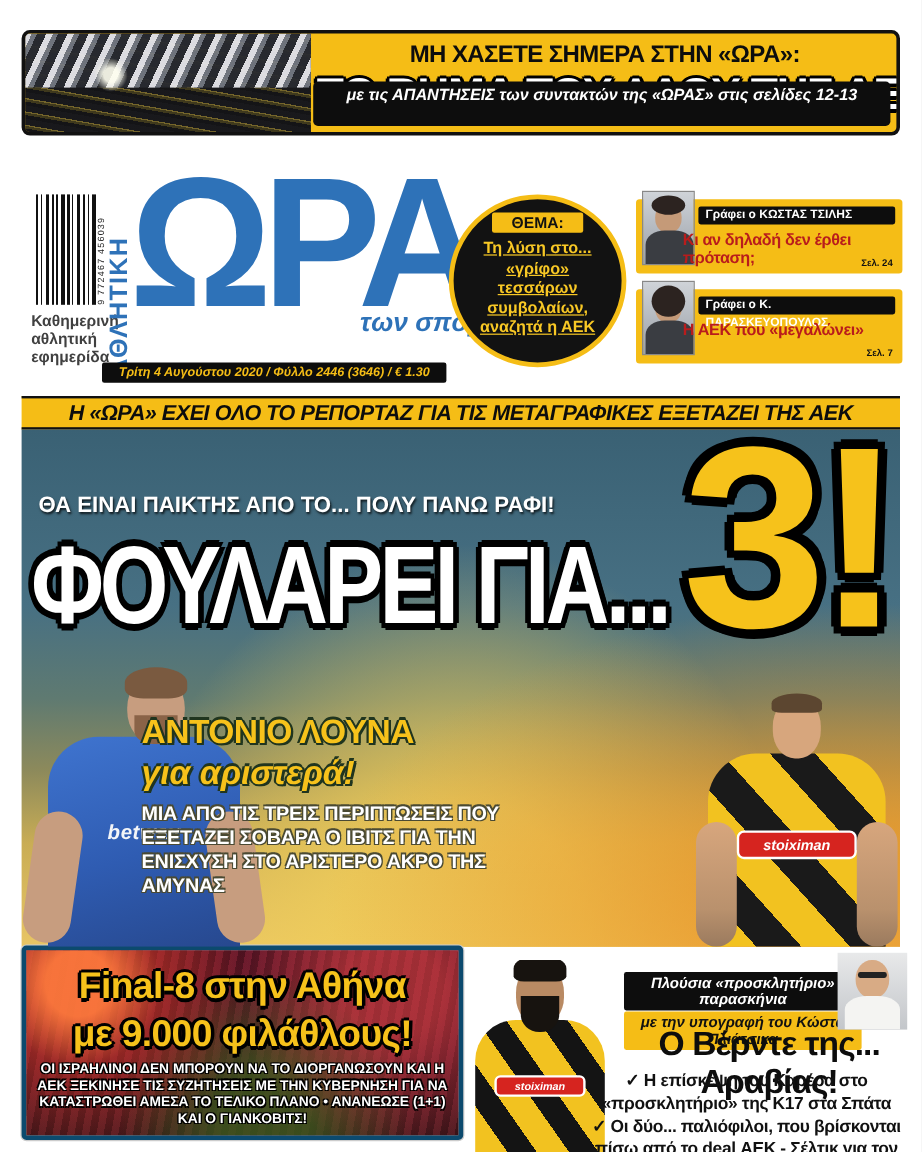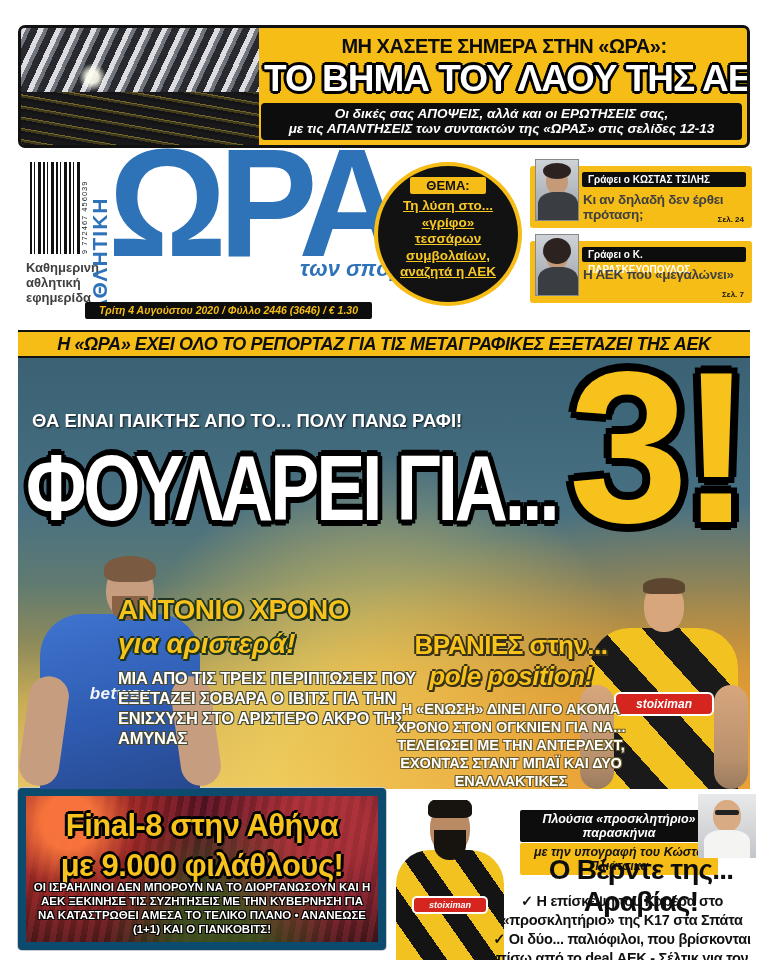--- a/index.html
+++ b/index.html
@@ -1,20 +1,20 @@
 <!DOCTYPE html>
 <html><head>
 <meta charset="utf-8">
 <style>
   * { margin:0; padding:0; box-sizing:border-box; }
   body { background:#e8e8e8; font-family:"Liberation Sans", sans-serif; }
   .page { position:relative; width:768px; height:960px; background:#fff; margin:0 auto; overflow:hidden; }
 
   
-  .banner { position:absolute; left:18px; top:25px; width:732px; height:123px;
+  .banner { position:absolute; left:18px; top:25px; width:732px; height:88px;
     background:#f5bd16; border:3px solid #111; border-radius:7px; overflow:hidden; }
   .banner-photo { position:absolute; left:0; top:0; width:238px; height:100%;
     background:
       radial-gradient(circle at 30% 42%, rgba(255,255,240,.9) 0 6px, transparent 14px),
       repeating-linear-gradient(115deg, rgba(230,230,235,.95) 0 5px, rgba(120,125,135,.9) 5px 9px, rgba(40,42,48,.95) 9px 16px),
       repeating-linear-gradient(10deg, rgba(20,20,22,.85) 0 3px, rgba(90,80,30,.6) 3px 5px, rgba(210,180,60,.5) 5px 6px, rgba(25,25,28,.9) 6px 11px),
       #16161a;
     background-size:100% 100%, 100% 55%, 100% 100%; background-repeat:no-repeat; }
   .banner-kicker { position:absolute; left:250px; right:10px; top:7px; text-align:center;
     font-size:20px; font-weight:bold; color:#0d0d0d; letter-spacing:-0.5px; }
@@ -50,21 +50,21 @@
 
   
   .col-card { position:absolute; left:530px; width:222px; height:62px; background:#f5bd16; border-radius:3px; }
   .col-card.c1 { top:18px; } .col-card.c2 { top:93px; }
   .col-photo { position:absolute; left:5px; top:-7px; width:44px; height:62px; background:linear-gradient(180deg,#cfd3d8,#9aa0a8); border:1px solid #888; overflow:hidden; }
   .col-photo .head { position:absolute; left:10px; top:8px; width:22px; height:26px; border-radius:50% 50% 45% 45%; background:#c59a78; }
   .col-photo .hair { position:absolute; left:7px; top:3px; width:28px; height:16px; border-radius:50%; background:#2c2320; }
   .col-photo .body { position:absolute; left:2px; top:32px; width:40px; height:30px; border-radius:40% 40% 0 0; background:#3a3d42; }
   .col-byline { position:absolute; left:52px; top:6px; right:6px; height:15px; background:#0d0d0d; color:#fff;
     font-size:10px; font-weight:bold; line-height:15px; padding-left:6px; border-radius:2px; }
-  .col-title { position:absolute; left:53px; top:26px; right:4px; color:#404040; font-size:13.5px; font-weight:bold; letter-spacing:-0.3px; }
+  .col-title { position:absolute; left:39px; top:26px; right:4px; color:#b91c1c; font-size:13.5px; font-weight:bold; letter-spacing:-0.3px; }
   .col-page { position:absolute; right:8px; bottom:4px; color:#111; font-size:8px; font-weight:bold; }
 
   
   .ticker { position:absolute; left:18px; top:330px; width:732px; height:28px; background:#f5bd16;
     border-top:2px solid #111; border-bottom:2px solid #111; text-align:center;
     font-size:18px; font-weight:bold; font-style:italic; color:#0d0d0d; line-height:25px; letter-spacing:-0.4px; }
 
   
   .hero { position:absolute; left:18px; top:358px; width:732px; height:431px; overflow:hidden;
     background:
@@ -118,21 +118,21 @@
     background:repeating-linear-gradient(48deg,#f2c220 0 30px,#1a1a1a 30px 58px); }
   .fig-vranjes .arm { position:absolute; top:105px; width:34px; height:104px; border-radius:17px;
     background:linear-gradient(180deg,#d7a67d 0,#b9916d 70%, #9a7a5e 100%); }
   .fig-vranjes .arm.l { left:0; } .fig-vranjes .arm.r { right:0; }
   .fig-vranjes .sponsor { position:absolute; left:34px; top:112px; width:100px; height:24px; background:#d6241f;
     border:2px solid #fff; border-radius:6px; color:#fff; font-size:12px; font-weight:bold; font-style:italic;
     text-align:center; line-height:20px; }
 
   
   .final8 { position:absolute; left:18px; top:788px; width:368px; height:162px; background:#fff;
-    border:8px solid #0c4a6e; border-radius:4px; box-shadow:0 0 0 1px #ccc; }
+    border:4px solid #0c4a6e; border-radius:4px; box-shadow:0 0 0 1px #ccc; }
   .final8-photo { position:absolute; inset:0; overflow:hidden;
     background:
       radial-gradient(circle at 12% 18%, rgba(255,120,60,.95) 0 8%, rgba(220,60,40,.5) 20%, transparent 42%),
       radial-gradient(circle at 85% 22%, rgba(230,70,70,.55) 0 12%, transparent 40%),
       radial-gradient(circle at 55% 90%, rgba(60,90,30,.8) 0 15%, transparent 50%),
       repeating-linear-gradient(100deg, rgba(120,30,50,.5) 0 6px, rgba(60,12,25,.6) 6px 12px),
       linear-gradient(180deg,#5a1628 0%, #471225 55%, #2e1c14 100%); }
   .final8-t1, .final8-t2 { position:relative; text-align:center; font-size:31px; font-weight:bold; color:#f6c21b;
     letter-spacing:-0.5px; z-index:2;
     text-shadow:-3px 0 #000,3px 0 #000,0 -3px #000,0 3px #000,2px 2px #000,-2px -2px #000; }
@@ -170,21 +170,20 @@
 </head>
 <body>
 
 <div class="page">
 
   <section class="banner">
     <div class="banner-photo"></div>
     <div class="banner-kicker">ΜΗ ΧΑΣΕΤΕ ΣΗΜΕΡΑ ΣΤΗΝ «ΩΡΑ»:</div>
     <div class="banner-headline">ΤΟ ΒΗΜΑ ΤΟΥ ΛΑΟΥ ΤΗΣ ΑΕΚ!</div>
     <div class="banner-strip">
-      <div>Οι δικές σας ΑΠΟΨΕΙΣ, αλλά και οι ΕΡΩΤΗΣΕΙΣ σας,</div>
       <div>με τις ΑΠΑΝΤΗΣΕΙΣ των συντακτών της «ΩΡΑΣ» στις σελίδες 12-13</div>
     </div>
   </section>
 
   <section class="masthead">
     <div class="barcode"></div>
     <div class="barcode-num">9 772467 456039</div>
     <div class="tagline" style="white-space:pre-line">Καθημερινή
 αθλητική
 εφημερίδα</div>
@@ -231,30 +230,25 @@
       <div class="torso"></div>
       <div class="arm l"></div>
       <div class="arm r"></div>
       <div class="head"></div>
       <div class="hair"></div>
       <div class="beard"></div>
       <div class="sponsor">betway</div>
     </div>
 
     <div class="luna-text">
-      <div class="luna-t1">ΑΝΤΟΝΙΟ ΧΡΟΝΟ</div>
+      <div class="luna-t1">ΑΝΤΟΝΙΟ ΛΟΥΝΑ</div>
       <div class="luna-t2">για αριστερά!</div>
       <div class="luna-body">ΜΙΑ ΑΠΟ ΤΙΣ ΤΡΕΙΣ ΠΕΡΙΠΤΩΣΕΙΣ ΠΟΥ ΕΞΕΤΑΖΕΙ ΣΟΒΑΡΑ Ο ΙΒΙΤΣ ΓΙΑ ΤΗΝ ΕΝΙΣΧΥΣΗ ΣΤΟ ΑΡΙΣΤΕΡΟ ΑΚΡΟ ΤΗΣ ΑΜΥΝΑΣ</div>
     </div>
 
-    <div class="vranjes-text">
-      <div class="vr-t1">ΒΡΑΝΙΕΣ στην...</div>
-      <div class="vr-t2">pole position!</div>
-      <div class="vr-body">Η «ΕΝΩΣΗ» ΔΙΝΕΙ ΛΙΓΟ ΑΚΟΜΑ ΧΡΟΝΟ ΣΤΟΝ ΟΓΚΝΙΕΝ ΓΙΑ ΝΑ... ΤΕΛΕΙΩΣΕΙ ΜΕ ΤΗΝ ΑΝΤΕΡΛΕΧΤ, ΕΧΟΝΤΑΣ ΣΤΑΝΤ ΜΠΑΪ ΚΑΙ ΔΥΟ ΕΝΑΛΛΑΚΤΙΚΕΣ</div>
-    </div>
 
     <div class="fig-vranjes">
       <div class="torso"></div>
       <div class="arm l"></div>
       <div class="arm r"></div>
       <div class="head"></div>
       <div class="hair"></div>
       <div class="sponsor">stoiximan</div>
     </div>
   </section>

